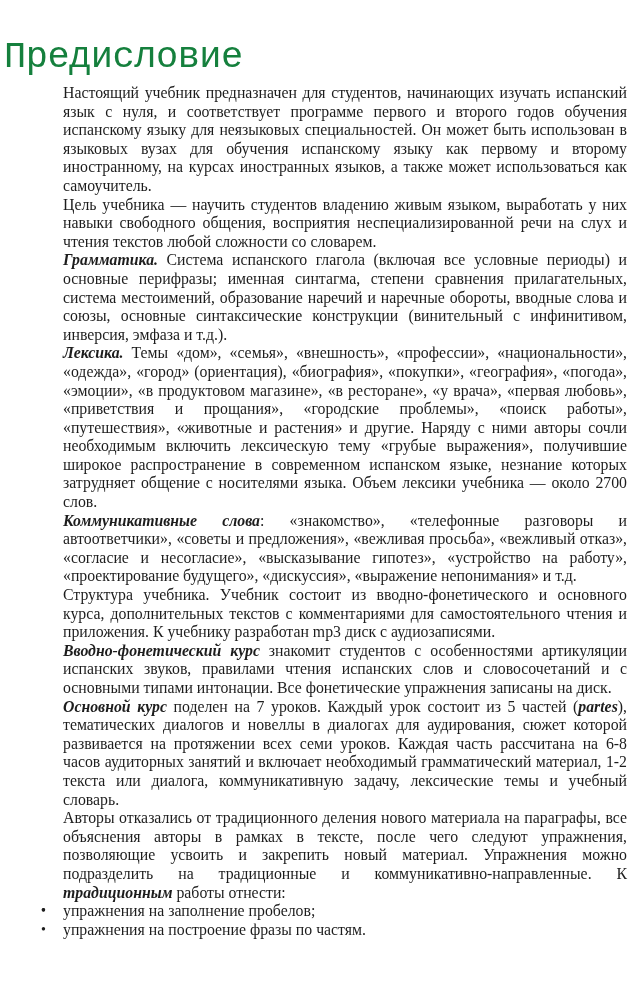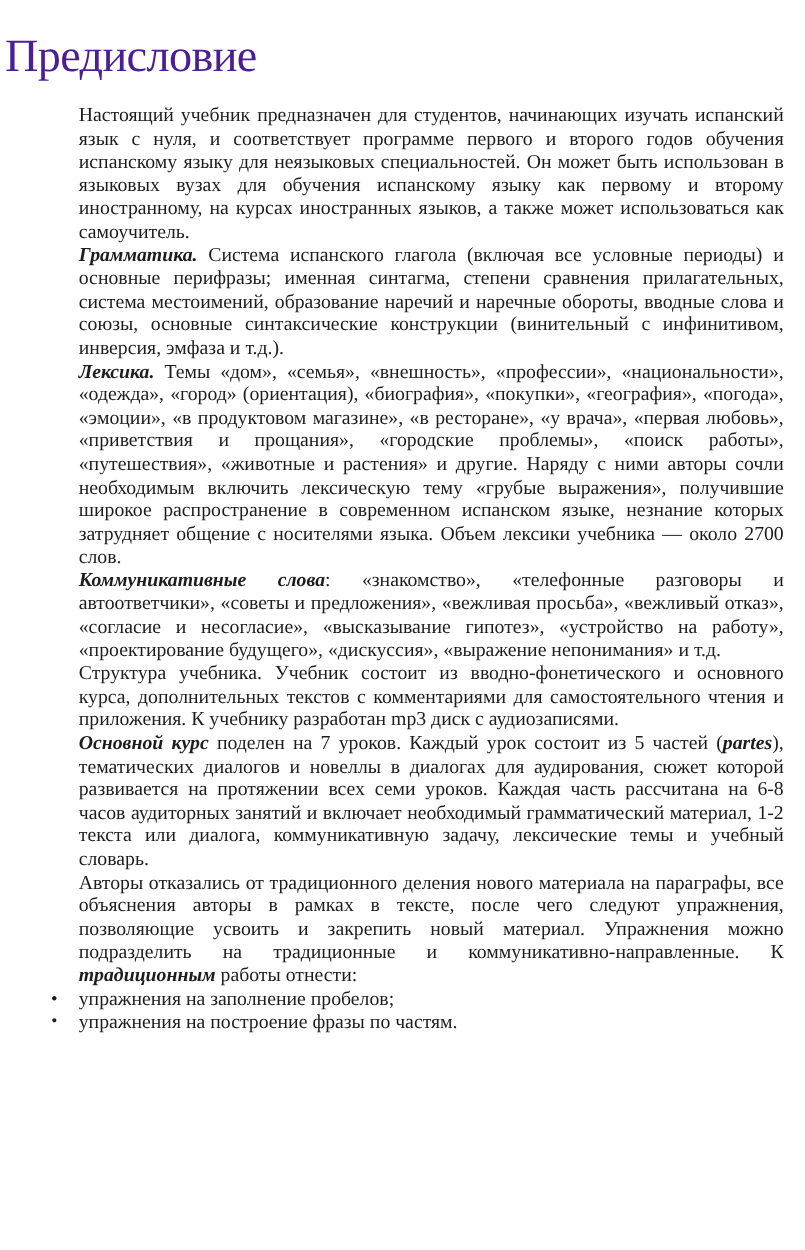--- a/index.html
+++ b/index.html
@@ -10,27 +10,27 @@
   .page {
     position: relative;
     width: 644px;
     height: 1000px;
     background: #ffffff;
     overflow: hidden;
   }
   .page-title {
     position: absolute;
     left: 4px;
-    top: 24px;
+    top: 36px;
     margin: 0;
-    font-family: Liberation Serif, serif;
+    font-family: Liberation Mono, monospace;
     font-size: 37px;
     font-weight: 400;
     letter-spacing: -0.5px;
-    color: #4c1d95;
+    color: #15803d;
   }
   .body-text {
     position: absolute;
     left: 63px;
     top: 84px;
     width: 564px;
     font-family: "Liberation Serif", serif;
     font-size: 15.8px;
     line-height: 18.6px;
     text-align: justify;
@@ -62,30 +62,32 @@
 <body>
 
 <div class="page">
 
   <h1 class="page-title">Предисловие</h1>
 
   <div class="body-text">
 
     <p><span class="seg">Настоящий учебник предназначен для студентов, начинающих изучать испанский язык с нуля, и соответствует программе первого и второго годов обучения испанскому языку для неязыковых специальностей. Он может быть использован в языковых вузах для обучения испанскому языку как первому и второму иностранному, на курсах иностранных языков, а также может использоваться как самоучитель.</span></p>
 
+    <p><span class="seg">Цель учебника — научить студентов владению живым языком, выработать у них навыки свободного общения, восприятия неспециализированной речи на слух и чтения текстов любой сложности со словарем.</span></p>
 
 
     <p><span class="seg i">Грамматика.</span><span class="seg"> Система испанского глагола (включая все условные периоды) и основные перифразы; именная синтагма, степени сравнения прилагательных, система местоимений, образование наречий и наречные обороты, вводные слова и союзы, основные синтаксические конструкции (винительный с инфинитивом, инверсия, эмфаза и т.д.).</span></p>
 
     <p><span class="seg i">Лексика.</span><span class="seg"> Темы «дом», «семья», «внешность», «профессии», «национальности», «одежда», «город» (ориентация), «биография», «покупки», «география», «погода», «эмоции», «в продуктовом магазине», «в ресторане», «у врача», «первая любовь», «приветствия и прощания», «городские проблемы», «поиск работы», «путешествия», «животные и растения» и другие. Наряду с ними авторы сочли необходимым включить лексическую тему «грубые выражения», получившие широкое распространение в современном испанском языке, незнание которых затрудняет общение с носителями языка. Объем лексики учебника — около 2700 слов.</span></p>
 
     <p><span class="seg i">Коммуникативные слова</span><span class="seg">: «знакомство», «телефонные разговоры и автоответчики», «советы и предложения», «вежливая просьба», «вежливый отказ», «согласие и несогласие», «высказывание гипотез», «устройство на работу», «проектирование будущего», «дискуссия», «выражение непонимания» и т.д.</span></p>
 
     <p><span class="seg b">Структура учебника.</span><span class="seg"> Учебник состоит из вводно-фонетического и основного курса, дополнительных текстов с комментариями для самостоятельного чтения и приложения. К учебнику разработан mp3 диск с аудиозаписями.</span></p>
 
+    <p><span class="seg i">Вводно-фонетический курс</span><span class="seg"> знакомит студентов с особенностями артикуляции испанских звуков, правилами чтения испанских слов и словосочетаний и с основными типами интонации. Все фонетические упражнения записаны на диск.</span></p>
 
     <p><span class="seg i">Основной курс</span><span class="seg"> поделен на 7 уроков. Каждый урок состоит из 5 частей (</span><span class="seg i">partes</span><span class="seg">), тематических диалогов и новеллы в диалогах для аудирования, сюжет которой развивается на протяжении всех семи уроков. Каждая часть рассчитана на 6-8 часов аудиторных занятий и включает необходимый грамматический материал, 1-2 текста или диалога, коммуникативную задачу, лексические темы и учебный словарь.</span></p>
 
     <p><span class="seg">Авторы отказались от традиционного деления нового материала на параграфы, все объяснения авторы в рамках в тексте, после чего следуют упражнения, позволяющие усвоить и закрепить новый материал. Упражнения можно подразделить на традиционные и коммуникативно-направленные. К </span><span class="seg i">традиционным</span><span class="seg"> работы отнести:</span></p>
 
     <ul class="bullets">
       <li><span class="bullet">•</span></li>
       <li><span class="bullet">•</span><span class="seg">упражнения на заполнение пробелов;</span></li>
       <li><span class="bullet">•</span><span class="seg">упражнения на построение фразы по частям.</span></li>
     </ul>

